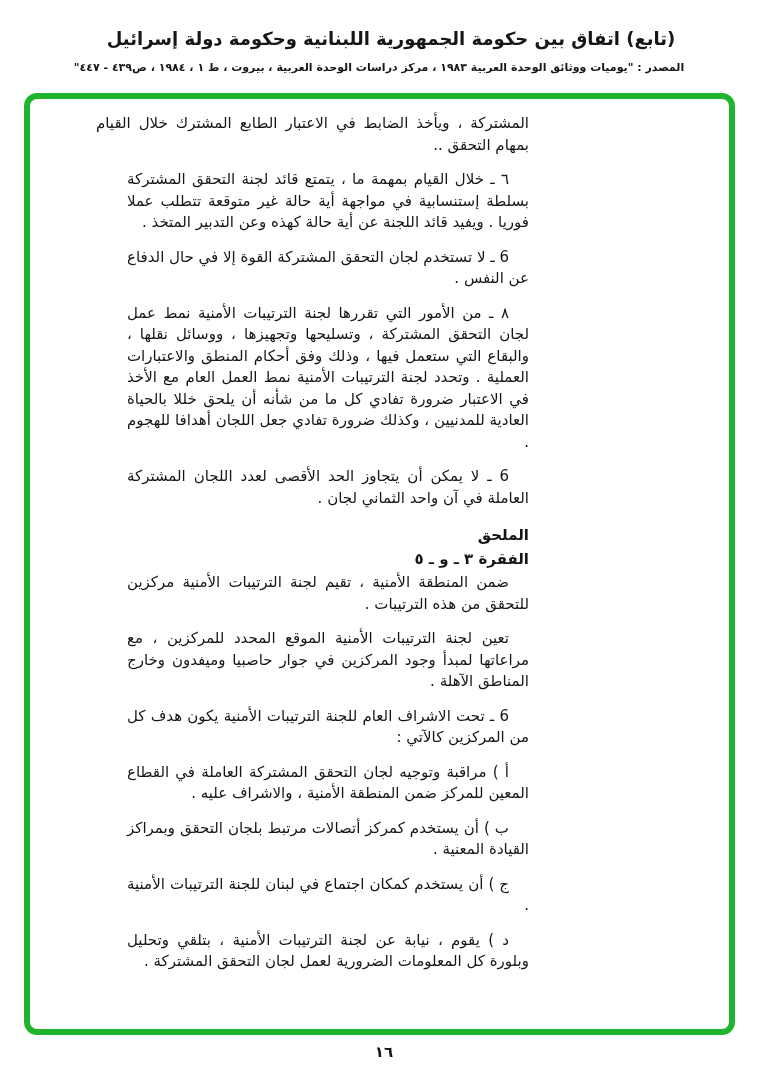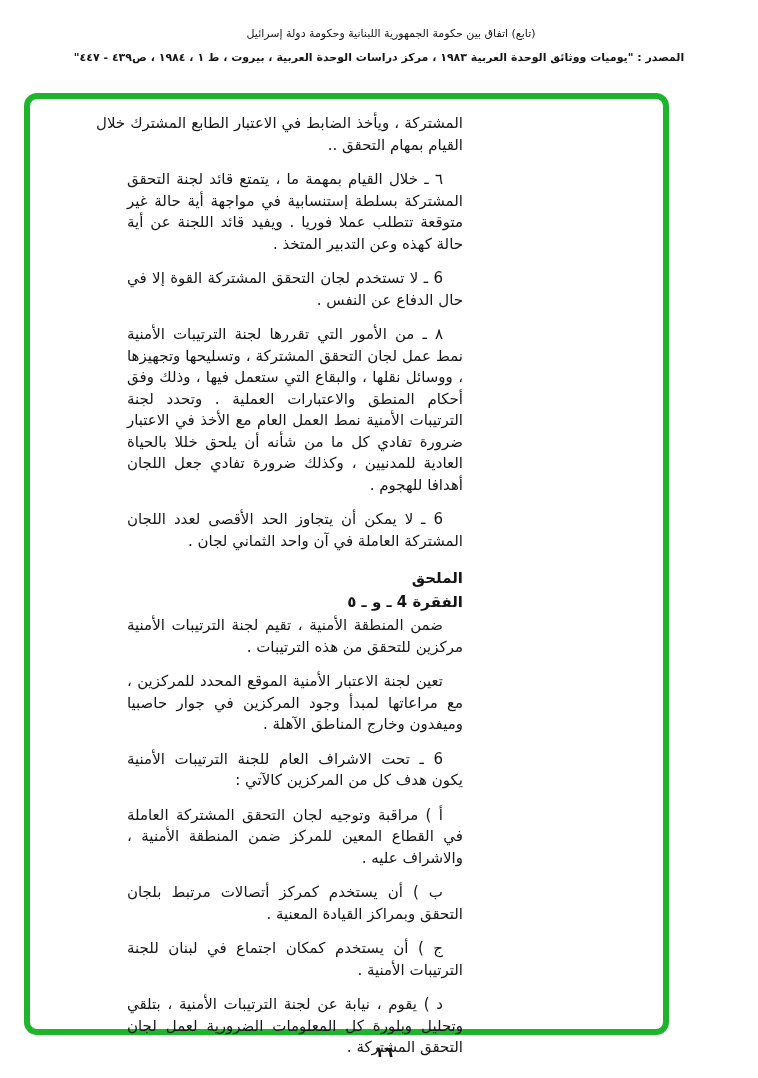--- a/index.html
+++ b/index.html
@@ -16,36 +16,36 @@
     position:relative;
     overflow:hidden;
   }
   .page-header{
     position:absolute;
     top:26px; left:0; right:0;
     text-align:center;
     direction:rtl;
   }
   .doc-title{
-    font-size:11px;
-    font-weight:normal;
+    font-size:18px;
+    font-weight:bold;
     letter-spacing:0;
     line-height:1.4;
     padding-left:24px;
   }
   .doc-source{
     margin-top:9px;
     font-size:11px;
     font-weight:bold;
     line-height:1.4;
   }
   .content-frame{
     position:absolute;
     left:24px; top:93px;
-    width:645px; height:942px;
+    width:711px; height:942px;
     border:6px solid var(--frame-border);
     border-radius:13px;
     background:var(--paper);
   }
   .document-body{
     position:absolute;
     top:0; bottom:0; left:0; right:0;
     padding:14px 200px 14px 66px; 
     direction:rtl;
     font-size:15px;
@@ -89,23 +89,23 @@
 </header>
 
 <div class="content-frame">
   <div class="document-body">
       <p class="para">المشتركة ، ويأخذ الضابط في الاعتبار الطابع المشترك خلال القيام بمهام التحقق ..</p>
       <p class="para indent">٦ ـ خلال القيام بمهمة ما ، يتمتع قائد لجنة التحقق المشتركة بسلطة إستنسابية في مواجهة أية حالة غير متوقعة تتطلب عملا فوريا . ويفيد قائد اللجنة عن أية حالة كهذه وعن التدبير المتخذ .</p>
       <p class="para indent">6 ـ لا تستخدم لجان التحقق المشتركة القوة إلا في حال الدفاع عن النفس .</p>
       <p class="para indent">٨ ـ من الأمور التي تقررها لجنة الترتيبات الأمنية نمط عمل لجان التحقق المشتركة ، وتسليحها وتجهيزها ، ووسائل نقلها ، والبقاع التي ستعمل فيها ، وذلك وفق أحكام المنطق والاعتبارات العملية . وتحدد لجنة الترتيبات الأمنية نمط العمل العام مع الأخذ في الاعتبار ضرورة تفادي كل ما من شأنه أن يلحق خللا بالحياة العادية للمدنيين ، وكذلك ضرورة تفادي جعل اللجان أهدافا للهجوم .</p>
       <p class="para indent">6 ـ لا يمكن أن يتجاوز الحد الأقصى لعدد اللجان المشتركة العاملة في آن واحد الثماني لجان .</p>
       <p class="heading first">الملحق</p>
-      <p class="heading">الفقرة 4 ـ و ـ ٥</p>
+      <p class="heading">الفقرة ٣ ـ و ـ ٥</p>
       <p class="para indent">ضمن المنطقة الأمنية ، تقيم لجنة الترتيبات الأمنية مركزين للتحقق من هذه الترتيبات .</p>
-      <p class="para indent">تعين لجنة الاعتبار الأمنية الموقع المحدد للمركزين ، مع مراعاتها لمبدأ وجود المركزين في جوار حاصبيا وميفدون وخارج المناطق الآهلة .</p>
+      <p class="para indent">تعين لجنة الترتيبات الأمنية الموقع المحدد للمركزين ، مع مراعاتها لمبدأ وجود المركزين في جوار حاصبيا وميفدون وخارج المناطق الآهلة .</p>
       <p class="para indent">6 ـ تحت الاشراف العام للجنة الترتيبات الأمنية يكون هدف كل من المركزين كالآتي :</p>
       <p class="para indent">أ ) مراقبة وتوجيه لجان التحقق المشتركة العاملة في القطاع المعين للمركز ضمن المنطقة الأمنية ، والاشراف عليه .</p>
       <p class="para indent">ب ) أن يستخدم كمركز أتصالات مرتبط بلجان التحقق وبمراكز القيادة المعنية .</p>
       <p class="para indent">ج ) أن يستخدم كمكان اجتماع في لبنان للجنة الترتيبات الأمنية .</p>
       <p class="para indent">د ) يقوم ، نيابة عن لجنة الترتيبات الأمنية ، بتلقي وتحليل وبلورة كل المعلومات الضرورية لعمل لجان التحقق المشتركة .</p>
     </div>
 </div>
 
 <footer class="page-footer">
   <span class="page-number">١٦</span>

